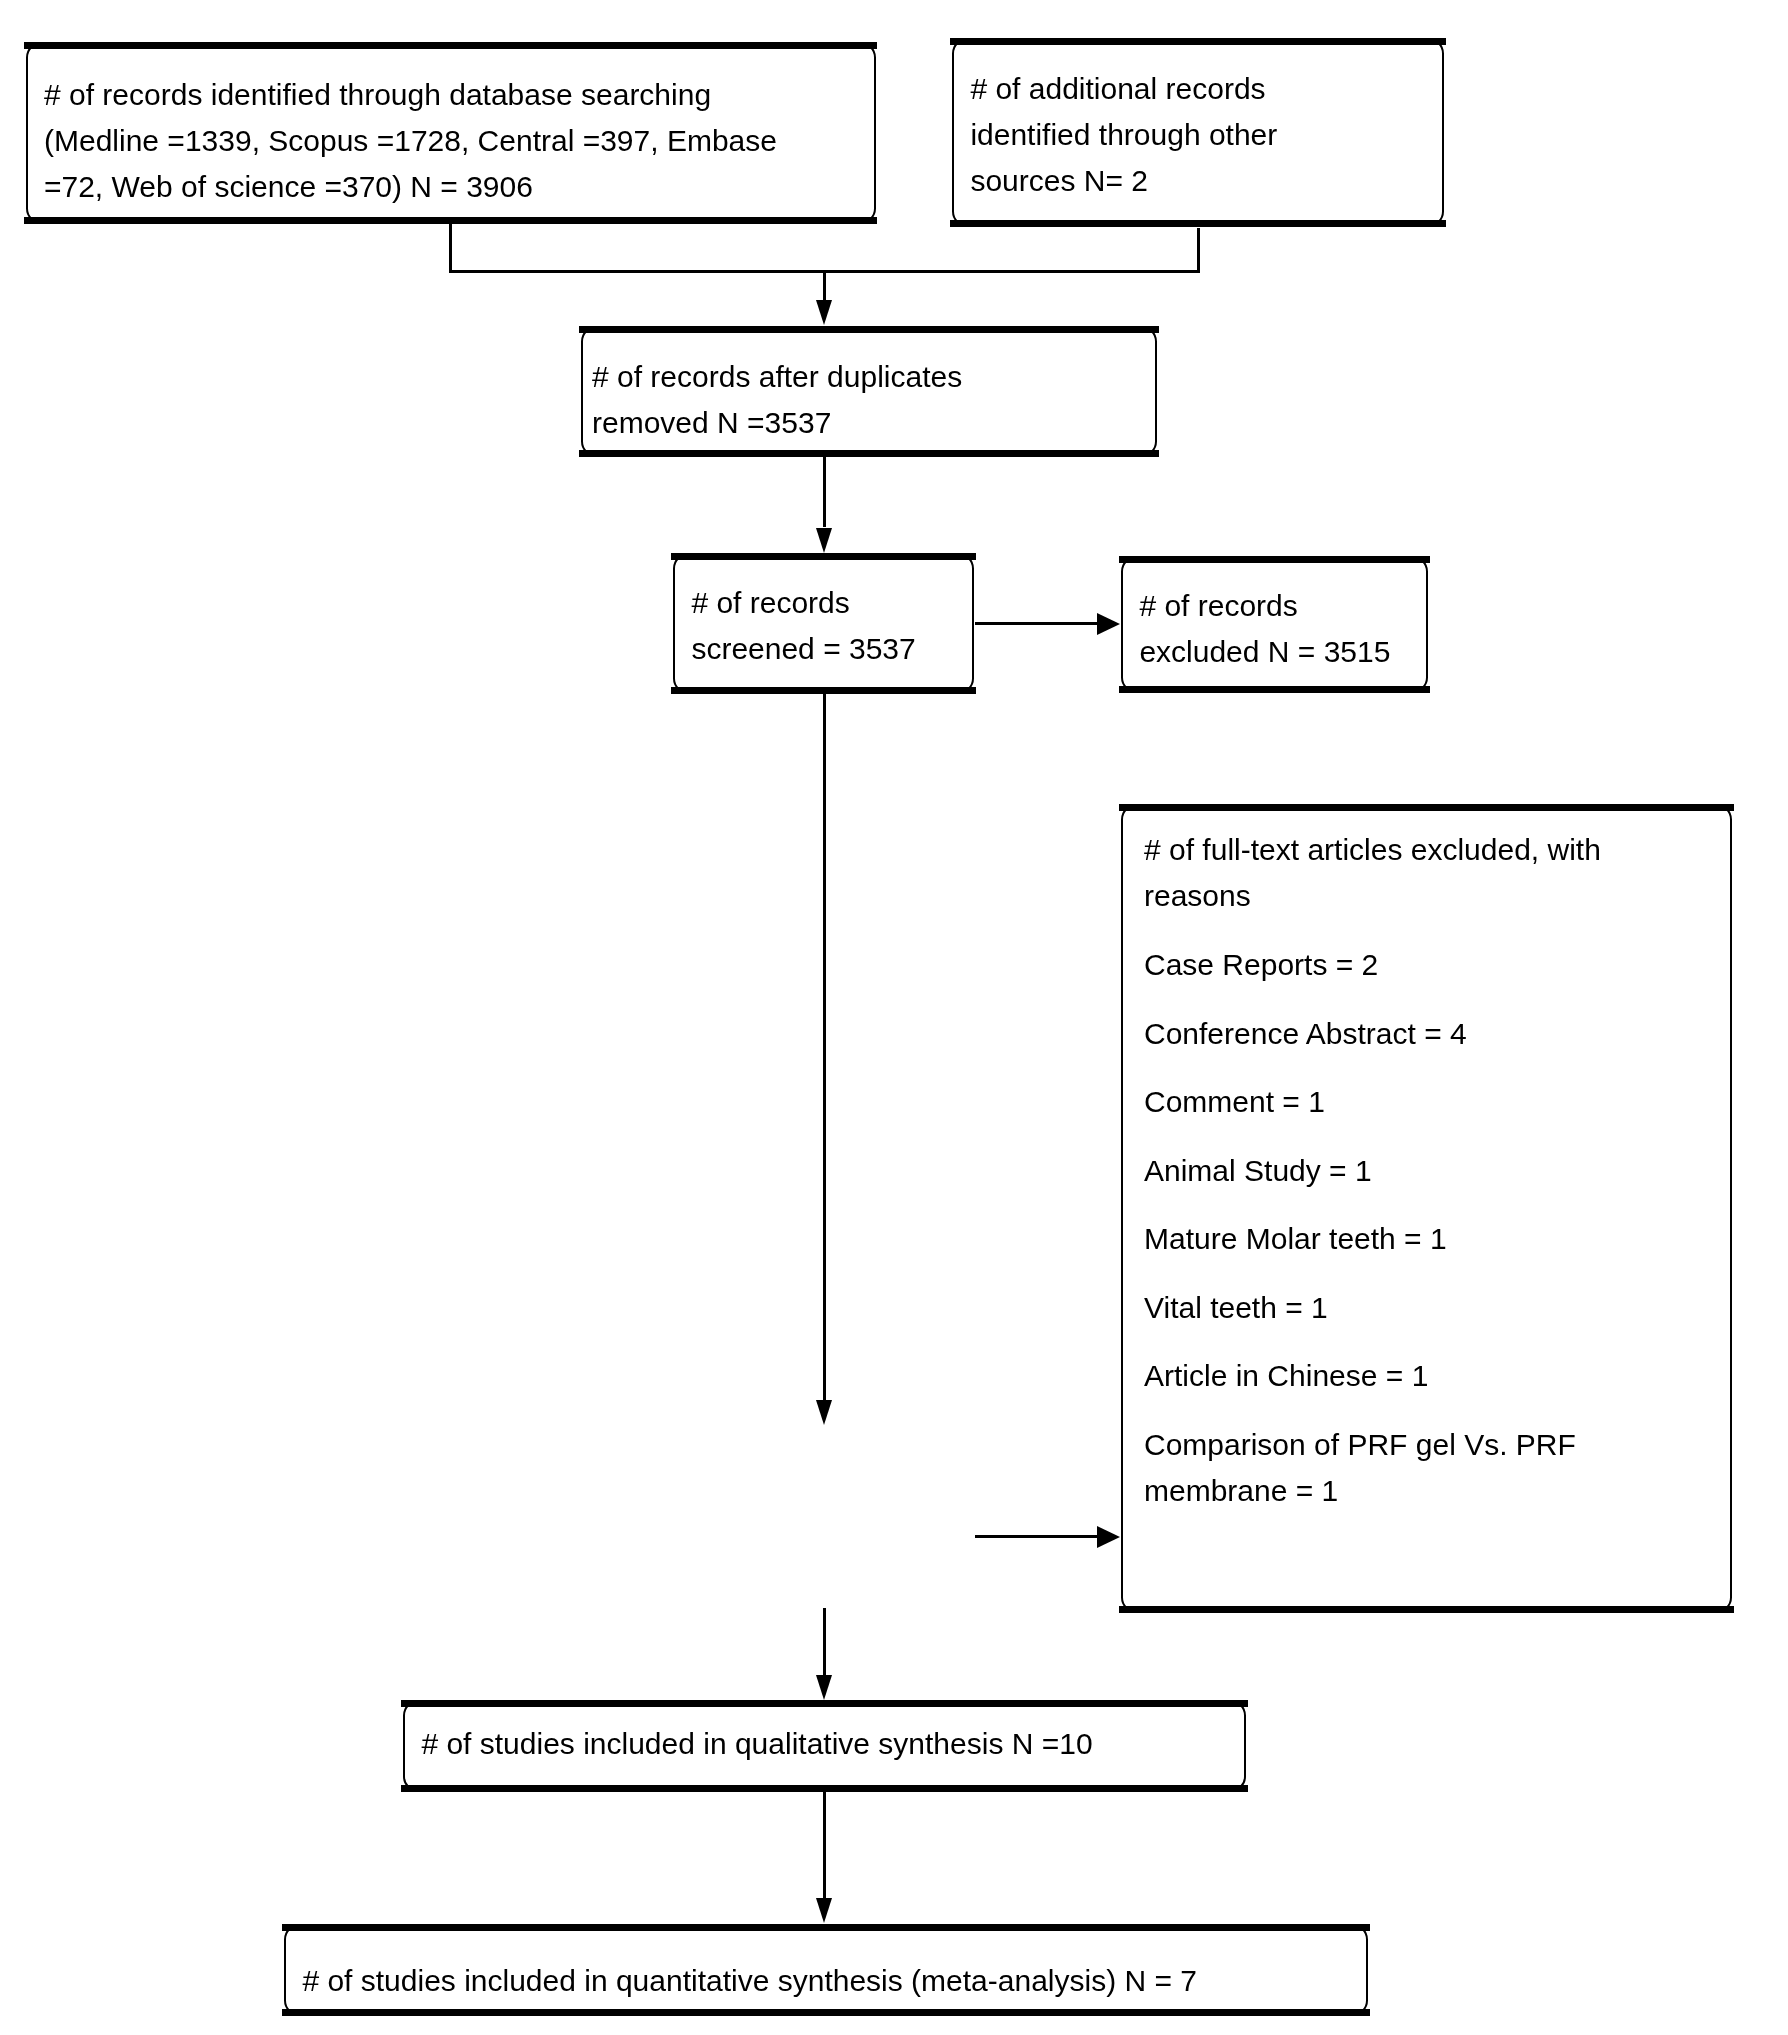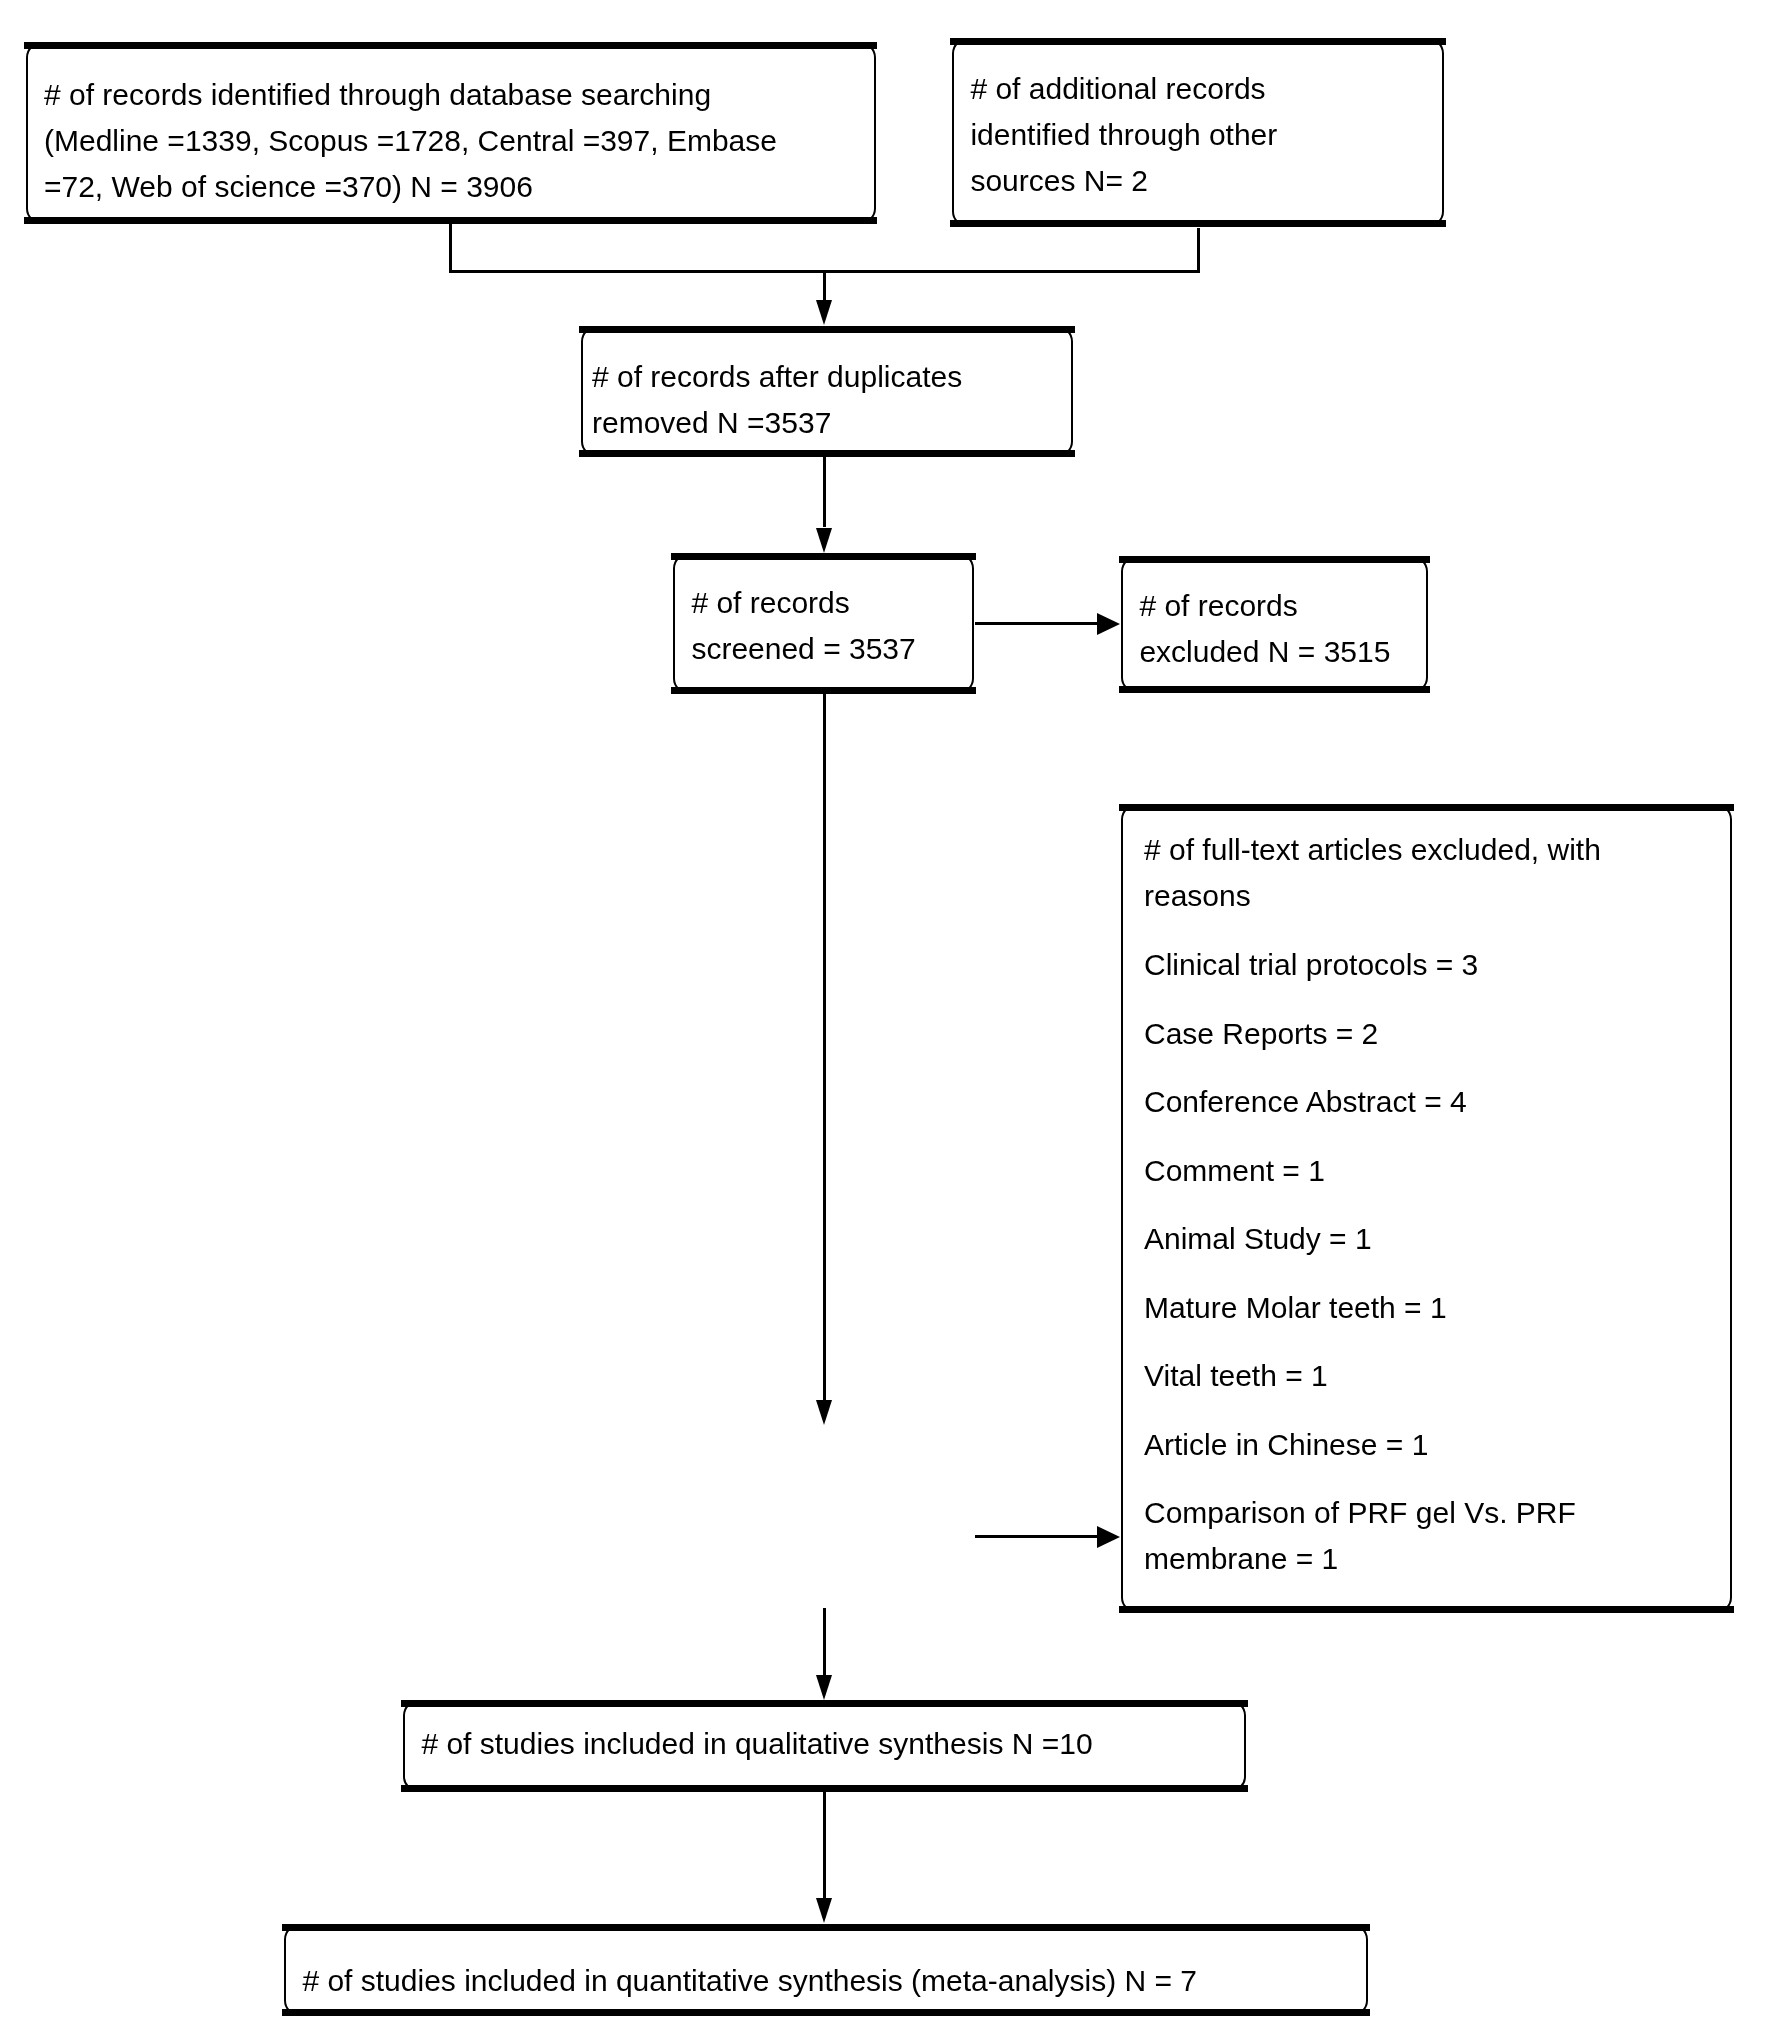--- a/index.html
+++ b/index.html
@@ -28,21 +28,21 @@
   }
   .box::after {
     content: ""; position: absolute; left: -3.6px; right: -3.6px; bottom: -2px;
     height: 7.2px; background: #000000;
   }
 
   .box-text { display: block; margin: 0; white-space: pre-line; }
 
   .b1 { left: 25.6px;   top: 42px;   width: 850px; height: 182px;  padding-top: 28px; }
   .b2 { left: 952px; top: 38px;   width: 492px;  height: 189px;  padding-top: 26px; }
-  .b3 { left: 581px; top: 326px;  width: 492px;  height: 131px;  padding-top: 25.6px; padding-left: 9px; }
+  .b3 { left: 581px; top: 326px;  width: 576px;  height: 131px;  padding-top: 25.6px; padding-left: 9px; }
   .b4 { left: 673px; top: 553px; width: 301px;  height: 141px;  padding-top: 24.6px; }
   .b5 { left: 1121px; top: 556px; width: 307px;  height: 137px;  padding-top: 24.6px; }
   .b6 { left: 673px; top: 1425px; width: 301px;  height: 183px;  padding-top: 19.4px; }
   .b7 { left: 1121px; top: 798px; width: 611px; height: 809px; padding: 20.5px 21px 0 21px; margin-top: 6px; }
   .b8 { left: 403px;  top: 1700px; width: 843px; height: 92px;  padding-top: 19.4px; }
   .b9 { left: 284px;  top: 1924px; width: 1084px; height: 92px;  padding-top: 32px; }
 
   .b7 .title  { margin: 0 0 23.5px 0; }
   .b7 .reason { margin: 0 0 22.5px 0; }
 
@@ -86,21 +86,20 @@
   </div>
 
   <div class="box b5">
     <span class="box-text"># of records
 excluded N = 3515</span>
   </div>
 
   <div class="box b7">
     <p class="box-text title"># of full-text articles excluded, with
 reasons</p>
-    <p class="box-text reason">Clinical trial protocols = 3</p>
     <p class="box-text reason">Case Reports = 2</p>
     <p class="box-text reason">Conference Abstract = 4</p>
     <p class="box-text reason">Comment = 1</p>
     <p class="box-text reason">Animal Study = 1</p>
     <p class="box-text reason">Mature Molar teeth = 1</p>
     <p class="box-text reason">Vital teeth = 1</p>
     <p class="box-text reason">Article in Chinese = 1</p>
     <p class="box-text reason">Comparison of PRF gel Vs. PRF
 membrane = 1</p>
   </div>

